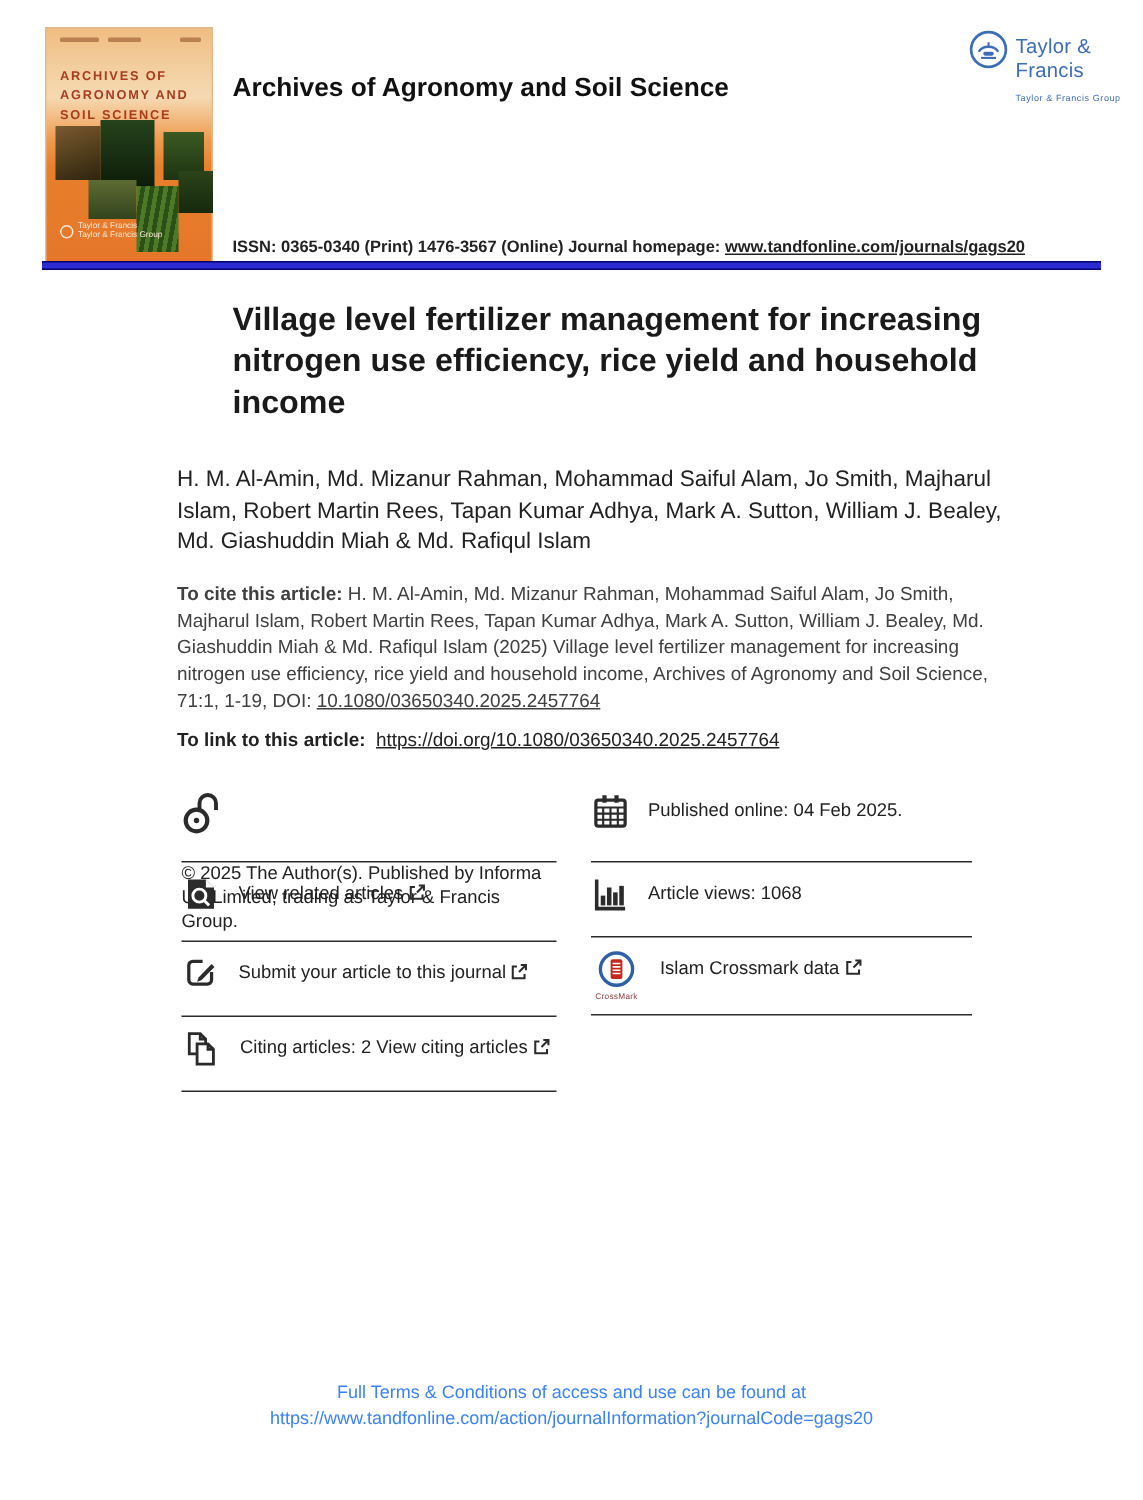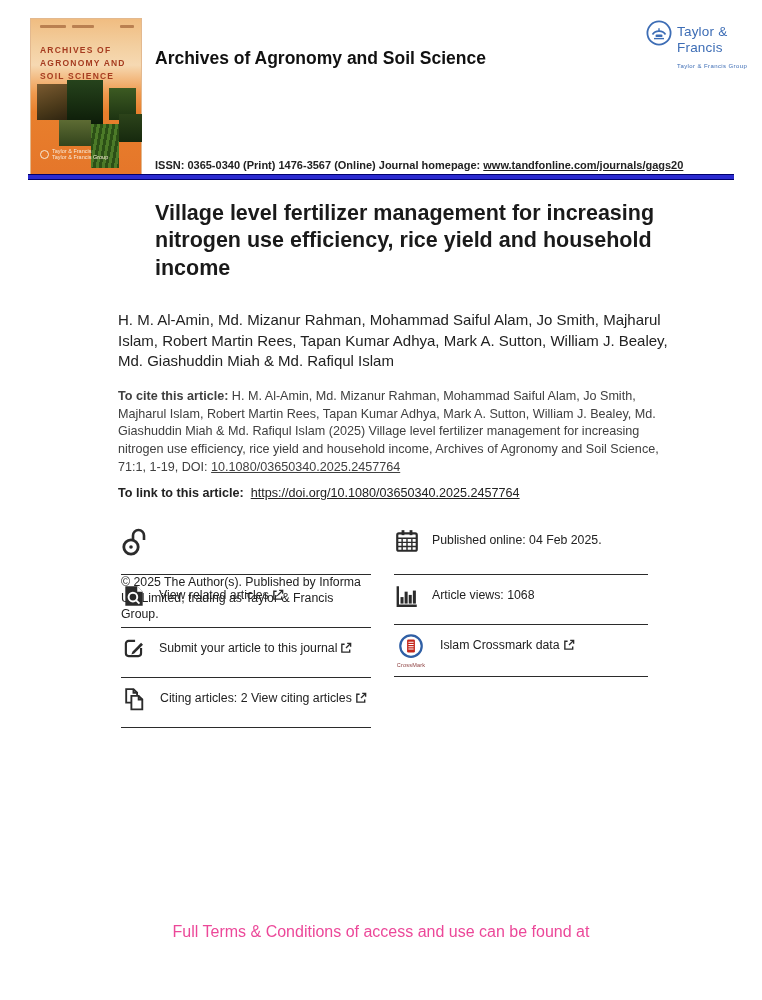--- a/index.html
+++ b/index.html
@@ -67,21 +67,21 @@
   .cell .txt { padding-top:4px; }
   .cell svg.gi { flex:0 0 auto; }
   .c-l1 { height:55px;flex-direction:column; } .c-l2 { height:50px; } .c-l3 { height:53px; } .c-l4 { height:50px;text-align:center; }
   .c-r1 { height:55px; } .c-r2 { height:50px; } .c-r3 { height:52px; }
   .ext { display:inline-block; vertical-align:-2px; margin-left:3px; }
   .cm-wrap { display:flex; flex-direction:column; align-items:center; width:34px; flex:0 0 auto; }
   .cm-cap { font-size:5.5px; color:#8a3b3b; margin-top:1px; letter-spacing:.2px; }
 
   
   .footer { position:absolute; left:0; top:920px; width:762px; text-align:center;
-            font-size:16px; color:#ec4899; line-height:1.45; }
+            font-size:12px; color:#3b82f6; line-height:1.45; }
 </style>
 </head>
 <body>
 
 <div class="page">
 
   <div class="cover">
     <div class="cover-meta">
         <span></span>
         <span></span>
@@ -223,15 +223,16 @@
       <span class="txt"><span>Islam Crossmark data</span><svg class="ext" width="12" height="12" viewBox="0 0 13 13">
             <path d="M5 2.5 H2 V11 H10.5 V8" fill="none" stroke="#2b2b2b" stroke-width="1.5"></path>
             <path d="M6.5 6.5 L11.5 1.5 M7.8 1.5 H11.5 V5.2" fill="none" stroke="#2b2b2b" stroke-width="1.5"></path>
           </svg></span>
     </div>
 
   </div>
 
   <div class="footer">
     <span>Full Terms &amp; Conditions of access and use can be found at</span><br>
+    <span>https://www.tandfonline.com/action/journalInformation?journalCode=gags20</span>
   </div>
 
 </div>
 
 </body></html>

